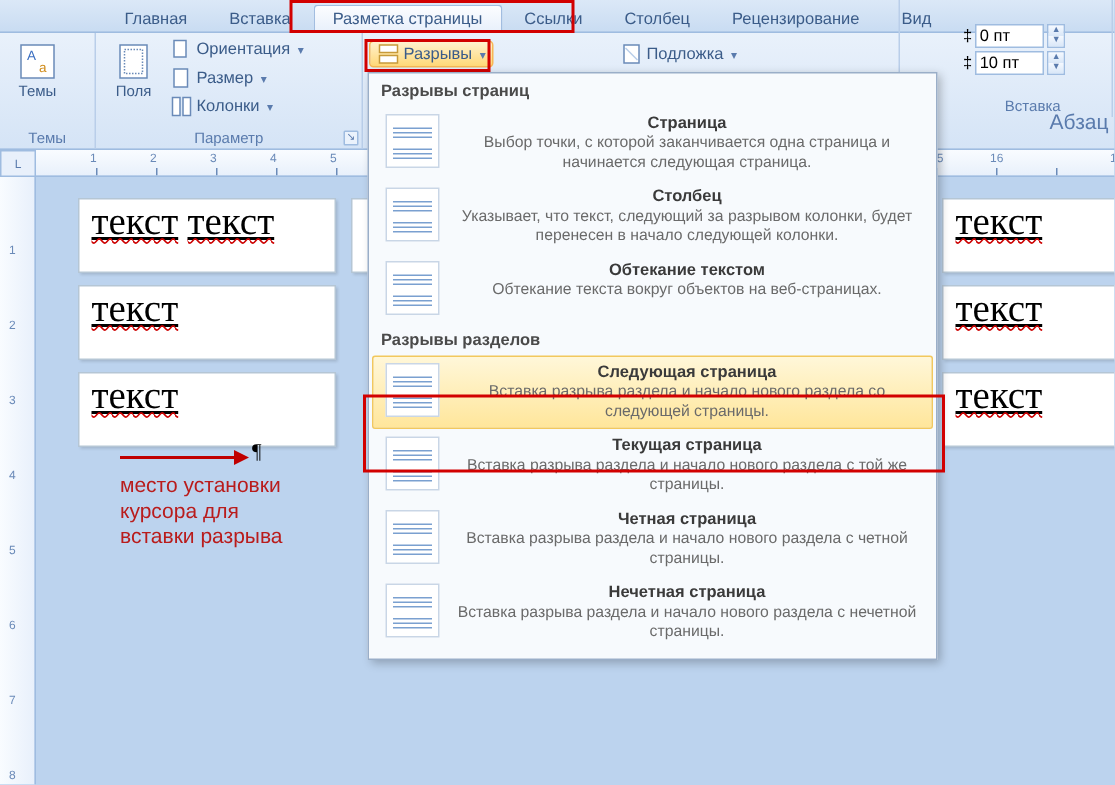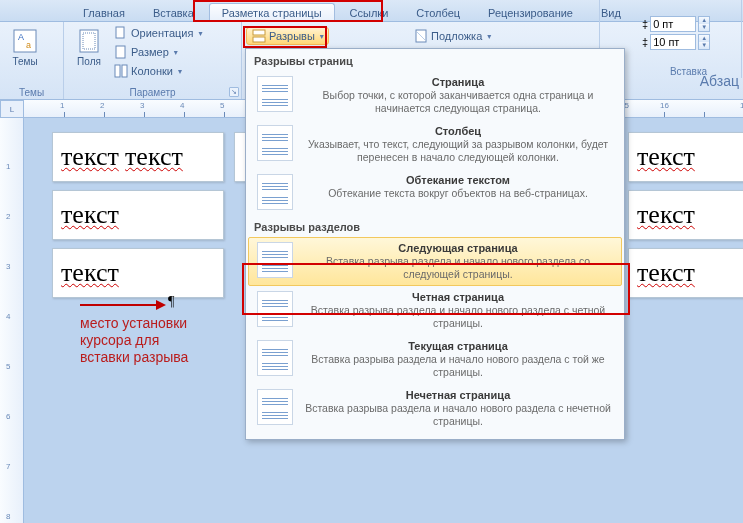--- a/index.html
+++ b/index.html
@@ -35,21 +35,21 @@
   .ruler-corner { position: absolute; top: 0; left: 0; width: 24px; height: 18px; background: #e8f0fb; border: 1px solid #9fbce0; font-size: 8px; display: flex; align-items: center; justify-content: center; color: #5a7bad; }
   .hruler { position: absolute; top: 0; left: 24px; right: 0; height: 18px; background: linear-gradient(#f9fcff,#e8f0fb); border-bottom: 1px solid #9fbce0; overflow: hidden; }
   .hruler .ticks { position: absolute; inset: 0; }
   .hruler .tick { position: absolute; bottom: 0; width: 1px; height: 5px; background: #6a8ab8; }
   .hruler .ticknum { position: absolute; top: 1px; font-size: 8px; color: #6a8ab8; }
   .vruler { position: absolute; top: 18px; left: 0; width: 24px; bottom: 0; background: linear-gradient(90deg,#f9fcff,#e8f0fb); border-right: 1px solid #9fbce0; overflow: hidden; }
   .vruler .ticknum { position: absolute; left: 6px; font-size: 8px; color: #6a8ab8; }
 
   .docview { position: absolute; top: 18px; left: 24px; right: 0; bottom: 0; overflow: hidden; }
   .paper-row { position: absolute; display: flex; gap: 10px; }
-  .paper { background: #fff; border: 1px solid #b5c6d5; box-shadow: 1px 1px 2px rgba(0,0,0,.15); width: 172px; height: 50px; display: flex; align-items: center; padding-left: 8px; }
+  .paper { background: #fff; border: 1px solid #b5c6d5; box-shadow: 1px 1px 2px rgba(0,0,0,.15); width: 172px; height: 50px; display: flex; align-items: flex-start; padding-left: 8px; text-decoration: underline; }
   .fake-text { font-family: "Times New Roman", serif; font-size: 26px; color: #000; }
   .fake-text.und { text-decoration: underline wavy #cc0000; text-decoration-thickness: 1px; text-underline-offset: 2px; }
 
   .annot-arrow { position: absolute; top: 180px; left: 56px; width: 86px; height: 14px; z-index: 30; }
   .annot-arrow svg { width: 100%; height: 100%; }
   .pilcrow { position: absolute; top: 176px; left: 144px; font-size: 14px; color: #000; font-family: "Times New Roman", serif; }
   .annot-text { position: absolute; top: 197px; left: 56px; font-family: Liberation Sans, sans-serif; font-size: 14px; color: #b91c1c; line-height: 17px; }
 
   
   .breaks-menu { position: absolute; top: 48px; left: 245px; width: 380px; background: #f7fafd; border: 1px solid #9aaec8; box-shadow: 2px 2px 6px rgba(0,0,0,.25); z-index: 60; padding-bottom: 6px; }
@@ -325,33 +325,33 @@
   <div class="menu-item hover">
     <div class="thumb"></div>
     <div class="txt">
         <div class="title">Следующая страница</div>
         <div class="desc">Вставка разрыва раздела и начало нового раздела со следующей страницы.</div>
       </div>
   </div>
   <div class="menu-item">
     <div class="thumb"></div>
     <div class="txt">
+        <div class="title">Текущая страница</div>
+        <div class="desc">Вставка разрыва раздела и начало нового раздела с той же страницы.</div>
+      </div>
+  </div>
+  <div class="menu-item">
+    <div class="thumb"></div>
+    <div class="txt">
         <div class="title">Четная страница</div>
         <div class="desc">Вставка разрыва раздела и начало нового раздела с четной страницы.</div>
       </div>
   </div>
   <div class="menu-item">
     <div class="thumb"></div>
     <div class="txt">
-        <div class="title">Текущая страница</div>
-        <div class="desc">Вставка разрыва раздела и начало нового раздела с той же страницы.</div>
-      </div>
-  </div>
-  <div class="menu-item">
-    <div class="thumb"></div>
-    <div class="txt">
         <div class="title">Нечетная страница</div>
         <div class="desc">Вставка разрыва раздела и начало нового раздела с нечетной страницы.</div>
       </div>
   </div>
 
   <div class="menu-hl"></div>
 </div>
 
 </body></html>

